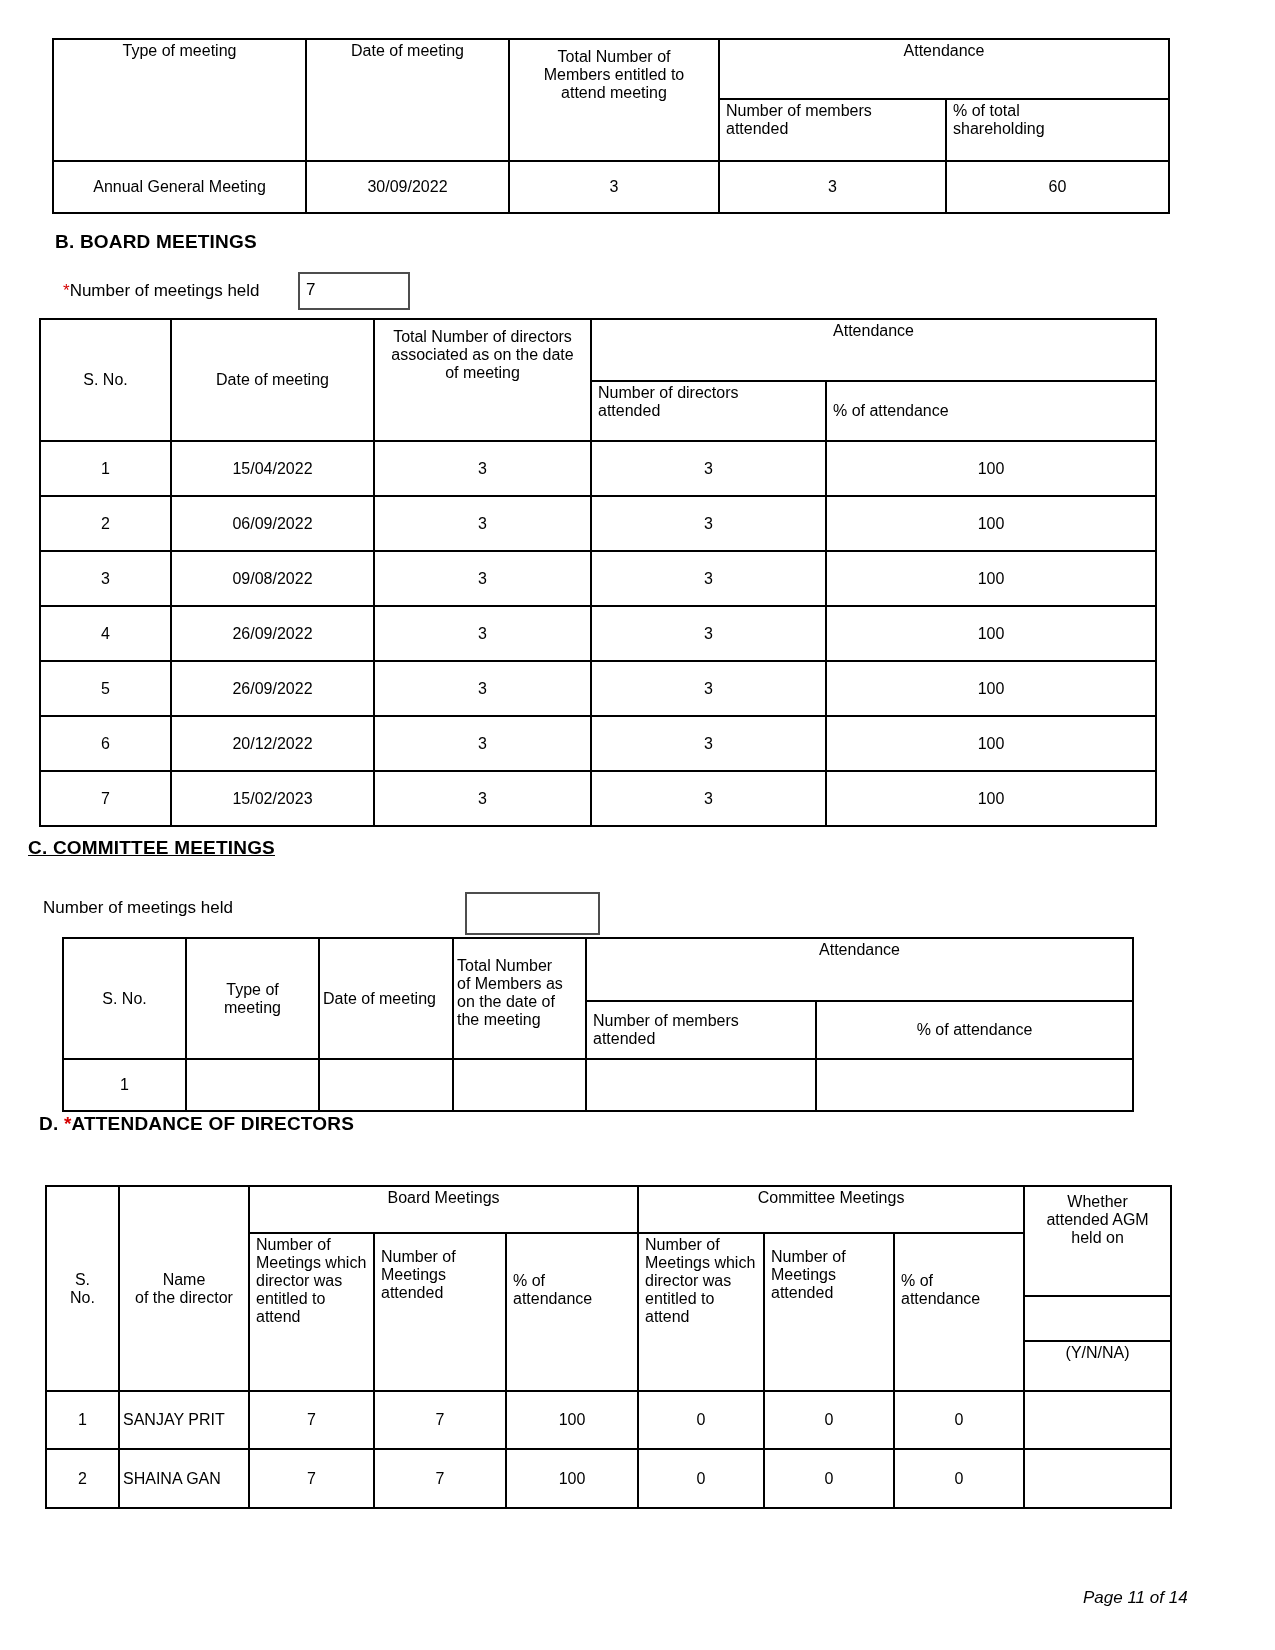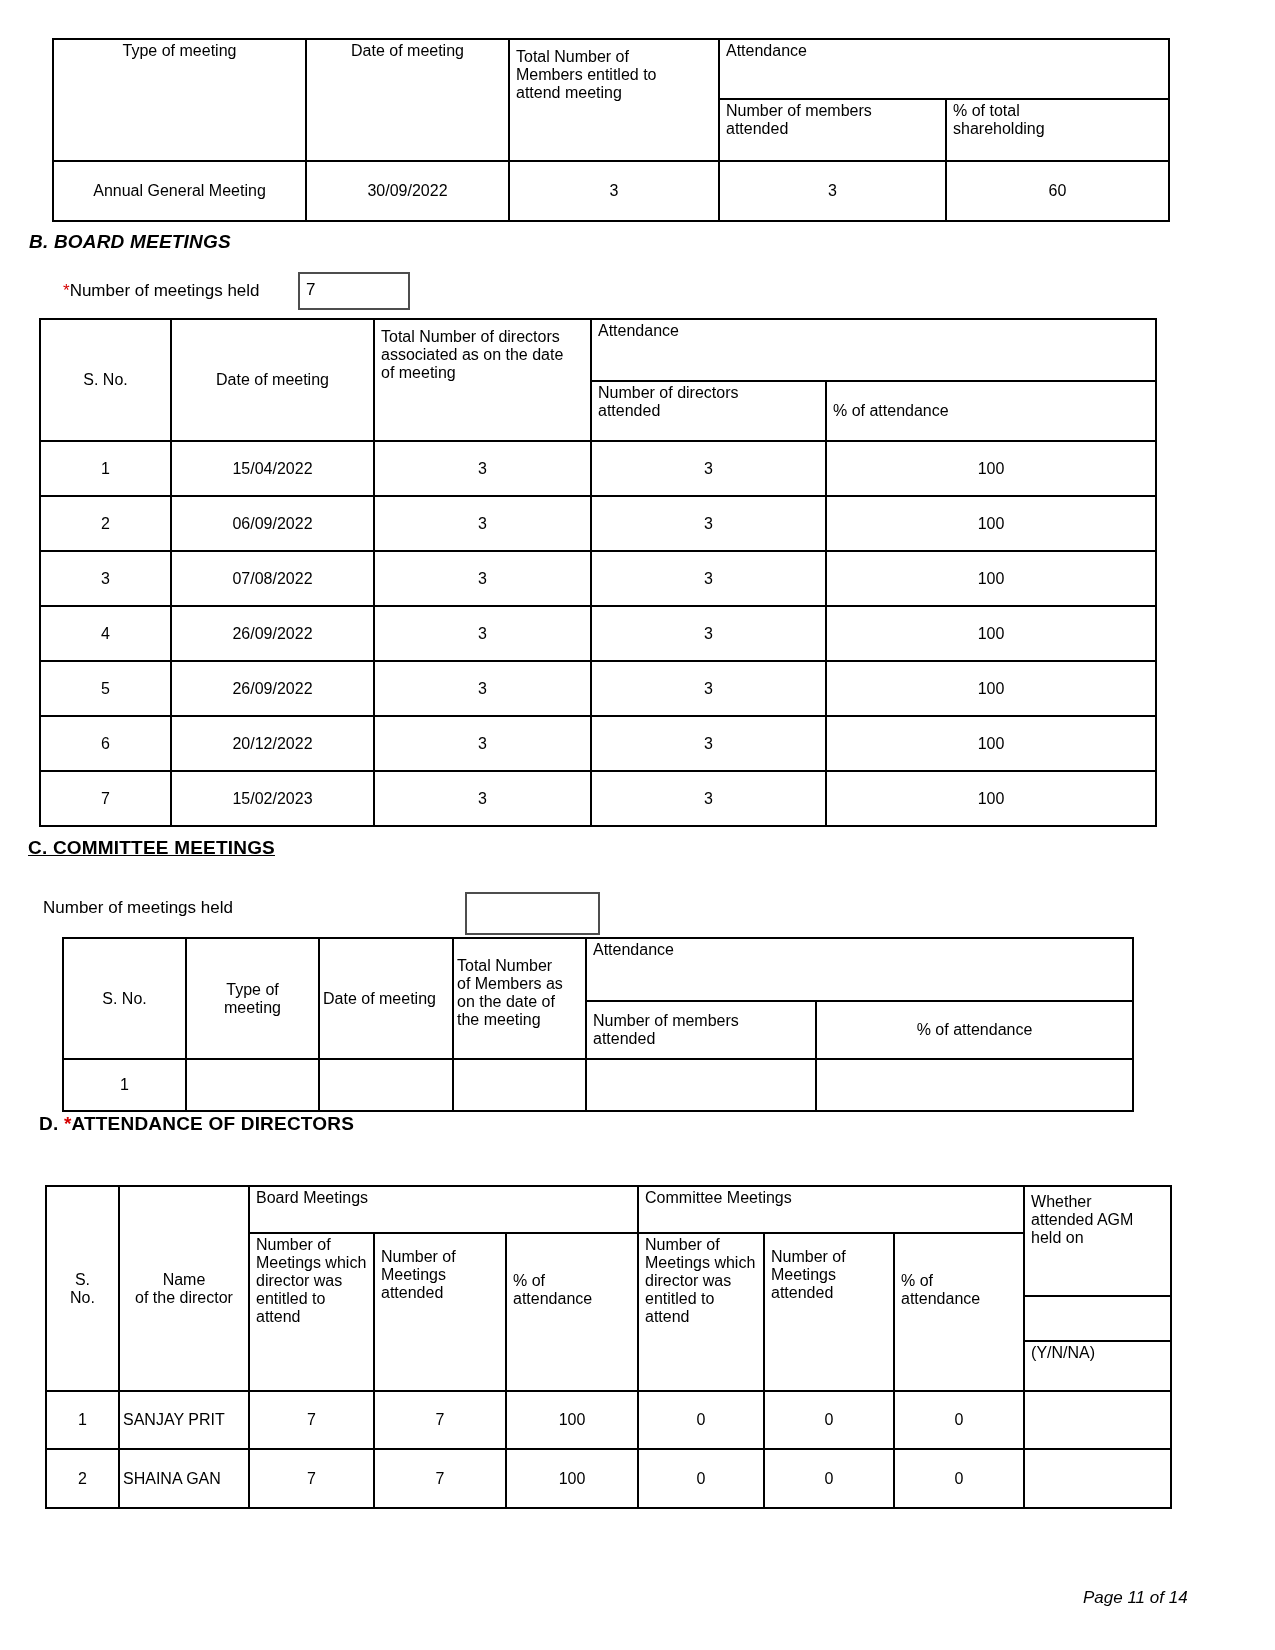--- a/index.html
+++ b/index.html
@@ -1,21 +1,21 @@
 <!DOCTYPE html>
 <html><head>
 <meta charset="utf-8">
 <style>
   html,body{margin:0;padding:0;background:#fff;}
   body{width:1275px;height:1650px;position:relative;font-family:"Liberation Sans",sans-serif;color:#000;}
   .ftable{border-collapse:collapse;table-layout:fixed;position:absolute;background:#fff;}
   .ftable th,.ftable td{border:2px solid #000;font-weight:normal;font-size:16px;padding:2px 6px;overflow:hidden;box-sizing:border-box;}
   .cell-data{font-size:17px;}
   .c{text-align:center;vertical-align:middle;}
-  .tc{text-align:left;vertical-align:top;}
+  .tc{text-align:center;vertical-align:top;}
   .tl{text-align:left;vertical-align:top;}
   .ml{text-align:left;vertical-align:middle;}
   .padtop{vertical-align:top;padding-top:28px;text-align:center;}
   .preline{white-space:pre-line;}
   .section-heading{position:absolute;font-weight:bold;font-size:19px;letter-spacing:.2px;}
   .red{color:#d40000;}
   .field-label{position:absolute;font-size:17px;}
   .field-box{position:absolute;border:2px solid #4d4d4d;background:#fff;font-size:17px;padding:6px 6px 0 6px;box-sizing:border-box;overflow:hidden;}
   .footer{position:absolute;font-size:17px;}
 </style>
@@ -38,31 +38,31 @@
 Members entitled to
 attend meeting</th>
     <th colspan="2" class="tc">Attendance</th>
   </tr>
   <tr style="height:62px">
     <th class="tl preline">Number of members
 attended</th>
     <th class="tl preline">% of total
 shareholding</th>
   </tr>
-  <tr style="height:60px">
+  <tr style="height:52px">
     <td class="c cell-data">Annual General Meeting</td>
     <td class="c cell-data">30/09/2022</td>
     <td class="c cell-data">3</td>
     <td class="c cell-data">3</td>
     <td class="c cell-data">60</td>
   </tr>
 </tbody>
   </table>
 
-<div class="section-heading" style="left:29px;top:231px;font-style:italic;">B. BOARD MEETINGS</div>
+<div class="section-heading" style="left:55px;top:231px;">B. BOARD MEETINGS</div>
 
 <div class="field-label" style="left:63px;top:281px;"><span class="red">*</span><span>Number of meetings held</span></div>
 <div class="field-box" style="left:298px;top:272px;width:112px;height:38px;">7</div>
 
 <table class="ftable" style="left:39px;top:318px;width:1116px;">
   <colgroup>
     <col style="width:131px">
       <col style="width:203px">
       <col style="width:217px">
       <col style="width:235px">
@@ -91,21 +91,21 @@
   </tr>
   <tr style="height:55px">
     <td class="c cell-data">2</td>
     <td class="c cell-data">06/09/2022</td>
     <td class="c cell-data">3</td>
     <td class="c cell-data">3</td>
     <td class="c cell-data">100</td>
   </tr>
   <tr style="height:55px">
     <td class="c cell-data">3</td>
-    <td class="c cell-data">07/08/2022</td>
+    <td class="c cell-data">09/08/2022</td>
     <td class="c cell-data">3</td>
     <td class="c cell-data">3</td>
     <td class="c cell-data">100</td>
   </tr>
   <tr style="height:55px">
     <td class="c cell-data">4</td>
     <td class="c cell-data">26/09/2022</td>
     <td class="c cell-data">3</td>
     <td class="c cell-data">3</td>
     <td class="c cell-data">100</td>

